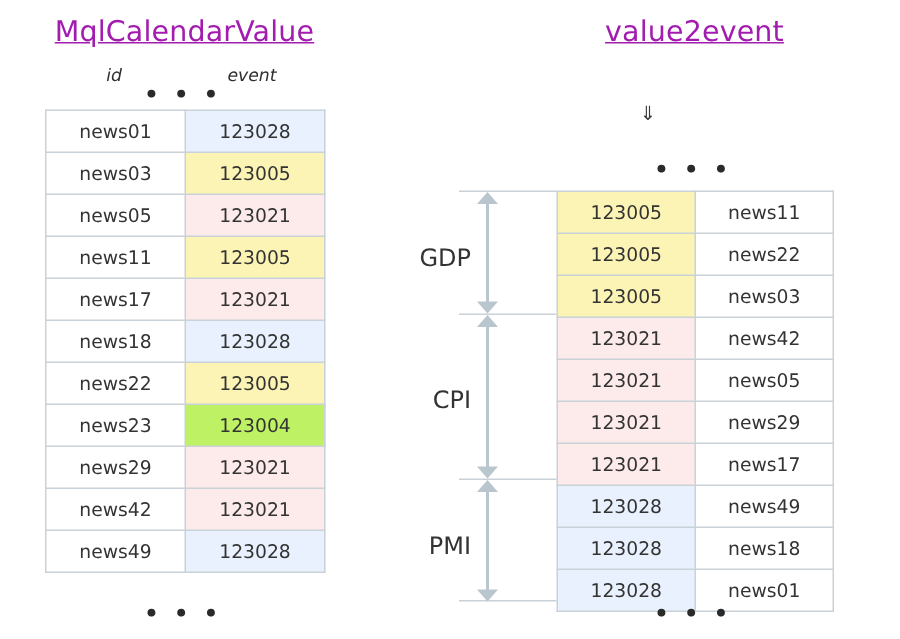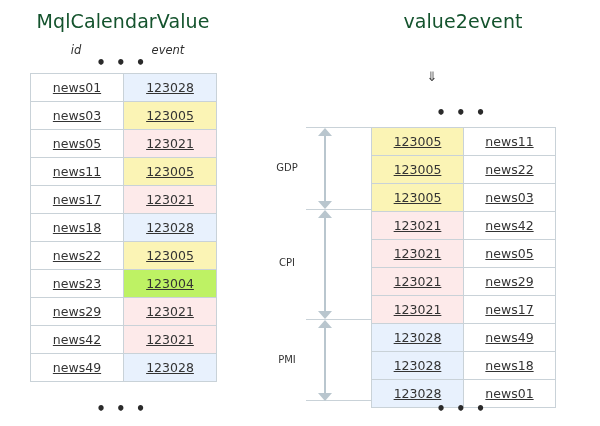--- a/index.html
+++ b/index.html
@@ -12,24 +12,25 @@
     height: 426px;
     position: relative;
     overflow: hidden;
     font-family: "DejaVu Sans", "Liberation Sans", sans-serif;
     color: #3c3c3c;
   }
 
   .title {
     position: absolute;
     font-size: 19px;
-    color: #14532d;
+    color: #a21caf;
     letter-spacing: 0.1px;
     white-space: nowrap;
     text-align: center;
+    text-decoration: underline;
   }
   #left-title  { left: 30px;  top: 10px;  width: 186px; }
   #right-title { left: 370px; top: 10px;  width: 186px; }
 
   .col-header {
     position: absolute;
     font-size: 11.5px;
     font-style: italic;
     color: #2f2f2f;
     text-align: center;
@@ -61,21 +62,20 @@
   }
   table.grid td {
     height: 27px;
     font-size: 12.5px;
     text-align: center;
     vertical-align: middle;
     border: 1px solid #c9d2d8;
     padding: 0;
     color: #333333;
     white-space: nowrap;
-    text-decoration: underline;
   }
 
   #left-table  { left: 30px;  top: 73px;  width: 184px; }
   #right-table { left: 371px; top: 127px; width: 182px; }
 
   td.id-cell, td.name-cell { width: 92px; background: #ffffff; }
   td.val-cell { width: 92px; }
   #right-table td.val-cell { width: 91px; }
   #right-table td.name-cell { width: 91px; }
 
@@ -129,22 +129,22 @@
     border-left: 7px solid transparent;
     border-right: 7px solid transparent;
   }
   .group-arrow .head.up   { top: 0;    border-bottom: 8px solid #b9c6ce; }
   .group-arrow .head.down { bottom: 0; border-top: 8px solid #b9c6ce; }
 
   .group-label {
     position: absolute;
     left: 260px;
     width: 54px;
-    text-align: center;
-    font-size: 10px;
+    text-align: right;
+    font-size: 16px;
     color: #333333;
     white-space: nowrap;
   }
 
   
   #arrow-gdp { top: 128px; height: 81px; }
   #arrow-cpi { top: 210px; height: 109px; }
   #arrow-pmi { top: 320px; height: 81px; }
   #label-gdp { top: 162px; }
   #label-cpi { top: 257px; }

